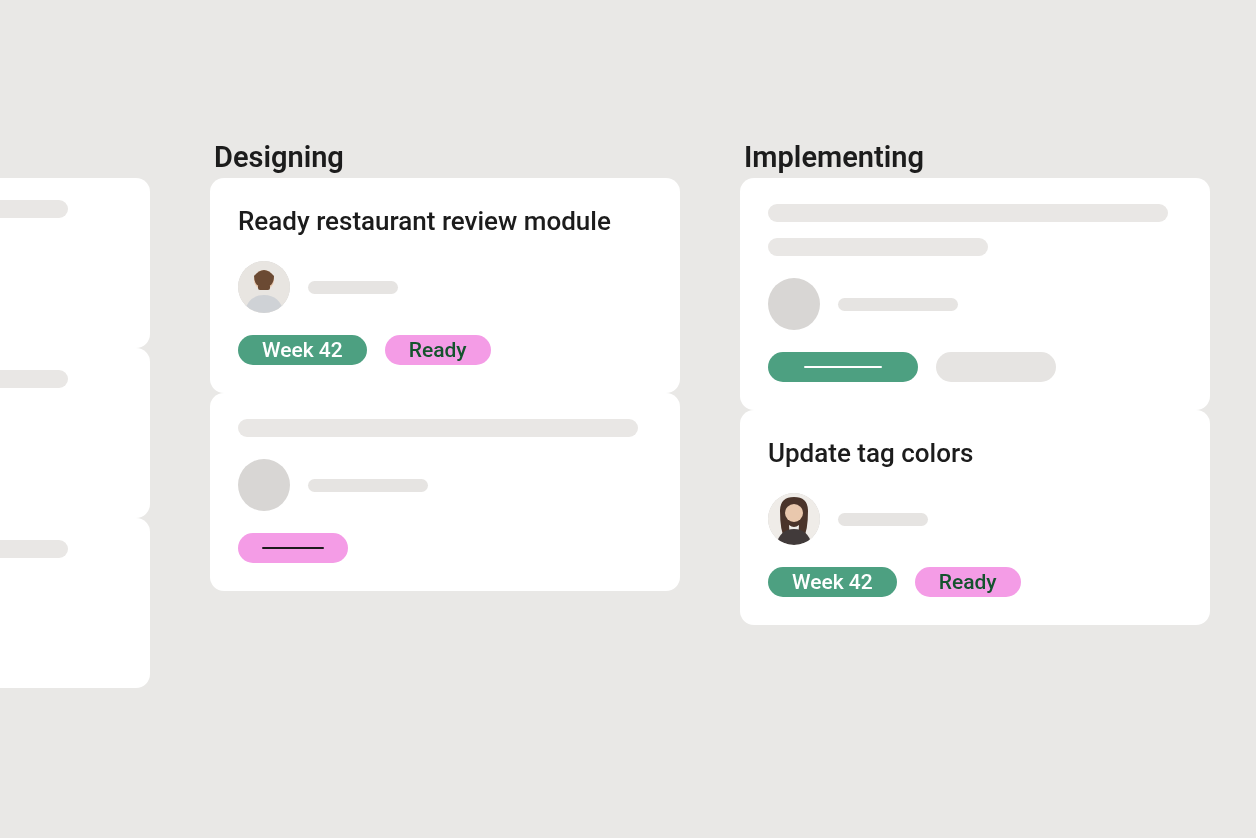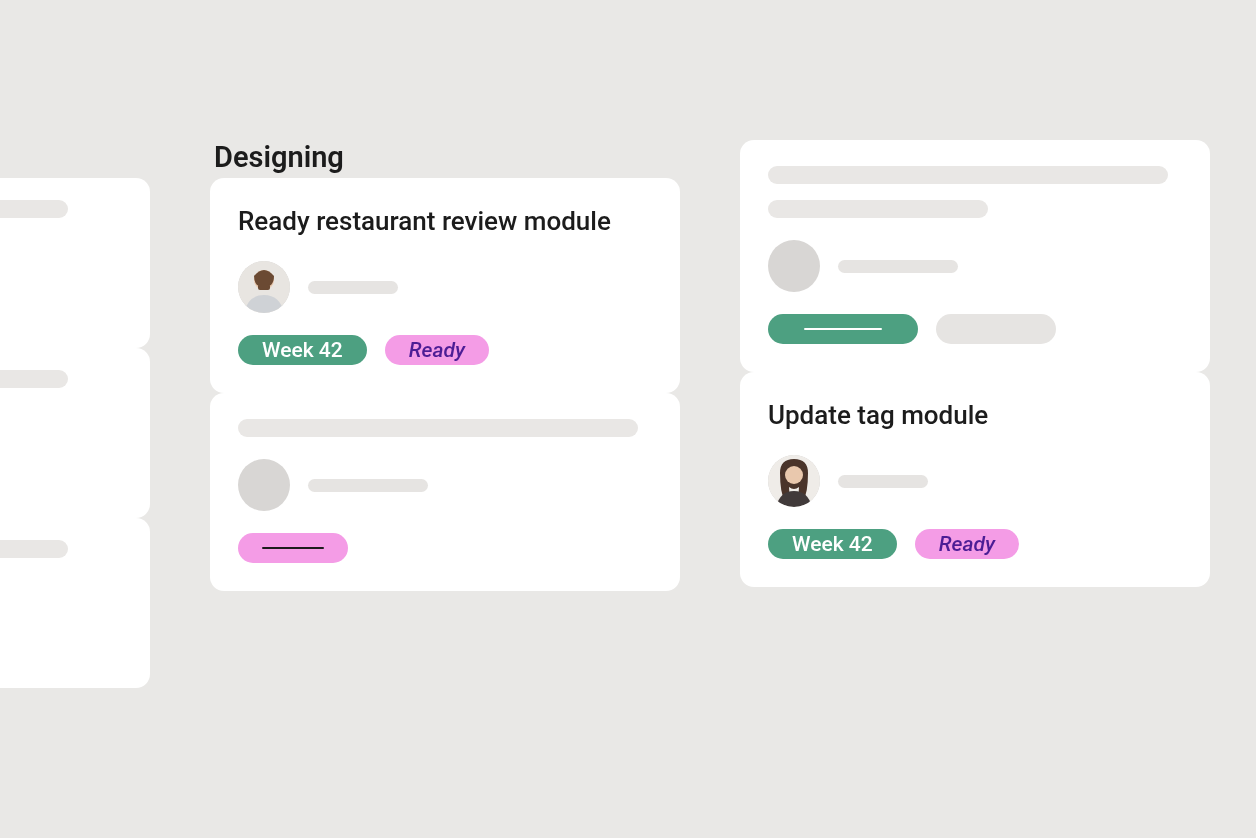--- a/index.html
+++ b/index.html
@@ -88,21 +88,21 @@
     display: inline-flex;
     align-items: center;
     justify-content: center;
     padding: 0 24px;
     font-size: 21px;
     font-weight: 500;
     white-space: nowrap;
   }
 
   .pill-green { background: #4da081; color: #ffffff; }
-  .pill-pink  { background: #f49ce6; color: #4c1d95; font-style: italic; }
+  .pill-pink  { background: #f49ce6; color: #14532d; }
   .pill-gray  { background: #e6e4e2; }
 
   .pill-line {
     width: 62px;
     height: 2px;
     background: #1c1c1c;
     border-radius: 1px;
   }
   .pill-line.white { background: #ffffff; }
   .pill-line.wide  { width: 78px; }
@@ -178,40 +178,41 @@
       </div>
       <div class="pill-row">
         <span class="pill pill-pink">
           <span class="pill-line"></span>
         </span>
       </div>
     </div>
   </div>
 
   <div class="column">
+    <div class="col-title">Implementing</div>
 
     <div class="card">
       <div class="skel-title-stack">
         <div class="skel-line w400"></div>
         <div class="skel-line w220"></div>
       </div>
       <div class="avatar-row">
         <span class="avatar"></span>
         <div class="meta-line w120"></div>
       </div>
       <div class="pill-row">
         <span class="pill pill-green" style="width:150px;">
           <span class="pill-line white wide"></span>
         </span>
         <span class="pill pill-gray" style="width:120px;"></span>
       </div>
     </div>
 
     <div class="card">
-      <div class="card-title">Update tag module</div>
+      <div class="card-title">Update tag colors</div>
       <div class="avatar-row">
         <span class="avatar">
           <svg viewBox="0 0 52 52">
             <defs>
                 <clipPath id="c2">
                   <circle cx="26" cy="26" r="26"></circle>
                 </clipPath>
               </defs>
             <g clip-path="url(#c2)">
               <rect width="52" height="52" fill="#efece8"></rect>

